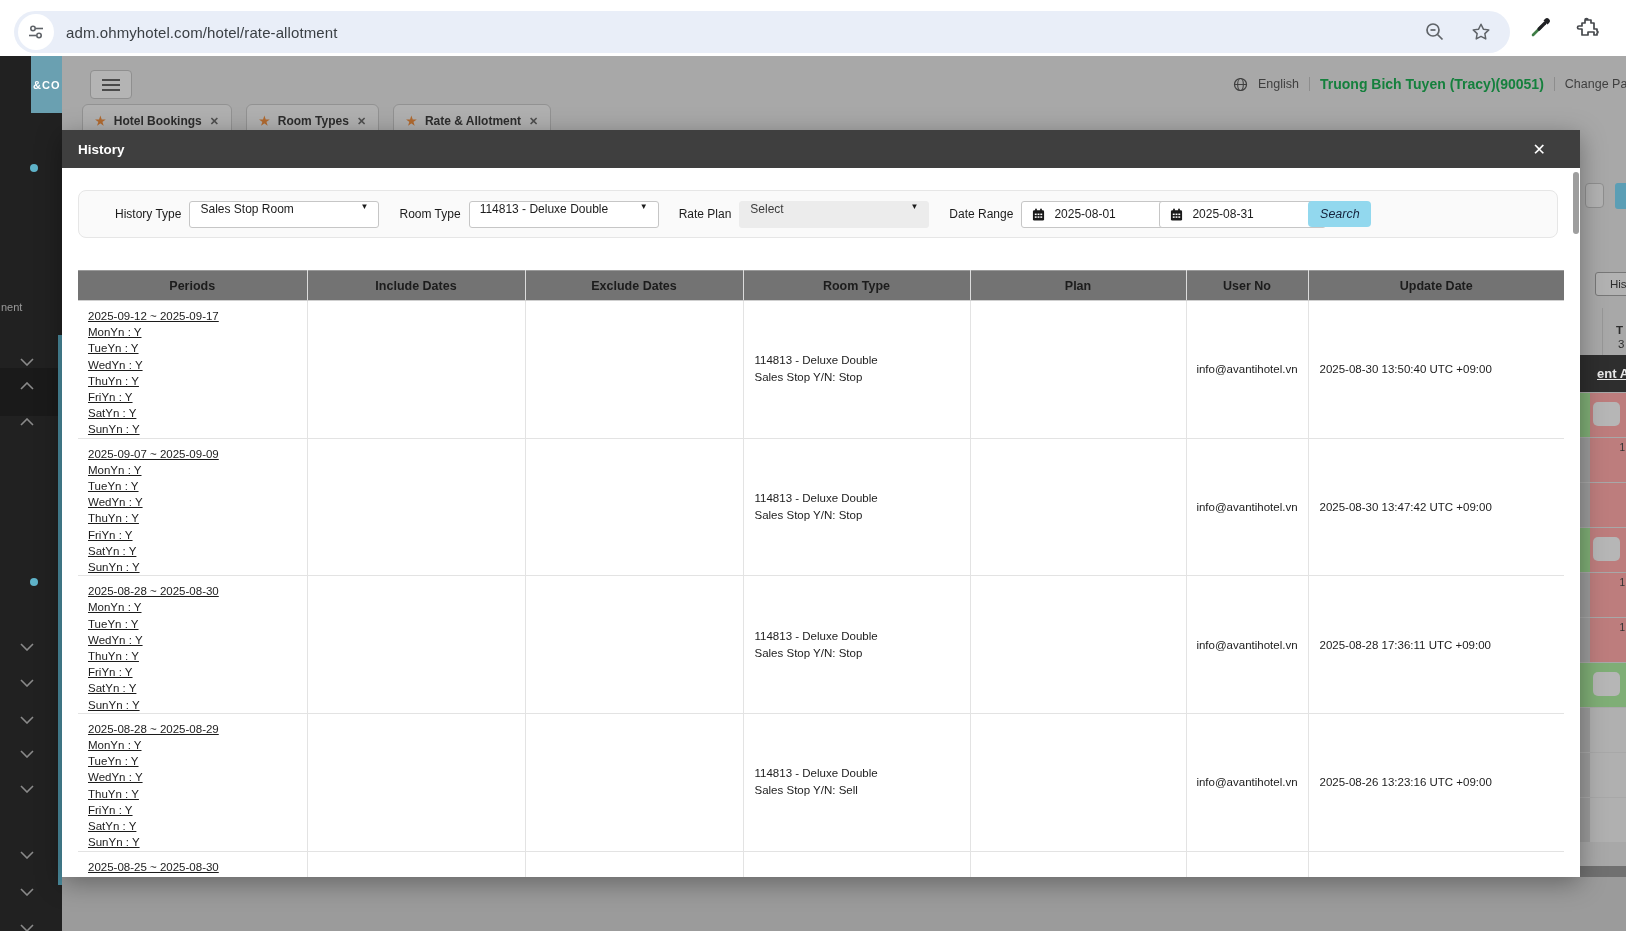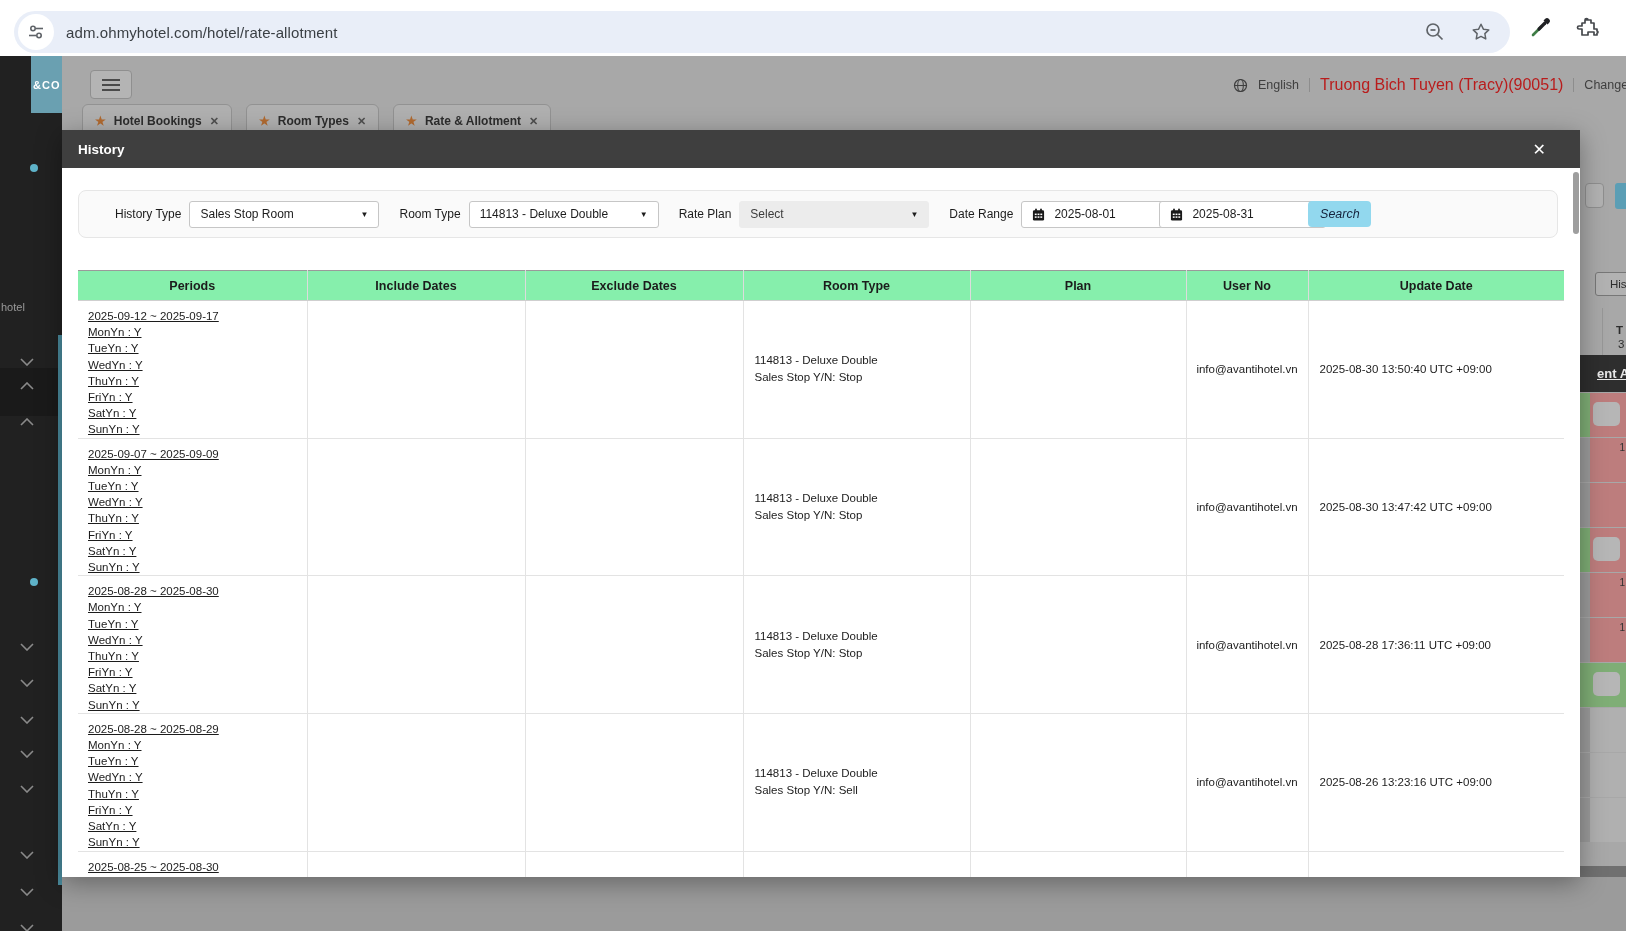--- a/index.html
+++ b/index.html
@@ -18,21 +18,21 @@
   .chrome-ext-icons { position:absolute; top:0; height:56px; left:1528px; display:flex; align-items:center; gap:24px; }
 
   
   .page-dim { position:absolute; left:62px; top:56px; width:1564px; height:875px; background:#a8a8a8; }
   .hamburger { position:absolute; left:90px; top:70px; width:42px; height:29px; background:#b4b4b4;
                border:1px solid #8f8f8f; border-radius:4px; display:flex; flex-direction:column;
                justify-content:center; align-items:center; gap:3px; }
   .hamburger i { display:block; width:18px; height:2px; background:#4a4a4a; }
   .topright { position:absolute; left:1233px; top:76px; display:flex; align-items:center; gap:10px;
               white-space:nowrap; font-size:12.5px; color:#3f3f3f; }
-  .topright .user { font-weight:normal; color:#b91c1c; font-size:16px; }
+  .topright .user { font-weight:bold; color:#15803d; font-size:14px; }
   .topright .vsep { width:1px; height:14px; background:#8d8d8d; }
   .tabs { position:absolute; left:82px; top:104px; display:flex; gap:14px; }
   .tab { height:34px; padding:0 12px; background:#b0b0b0; border:1px solid #929292; border-radius:6px;
          display:flex; align-items:center; gap:8px; font-size:12px; color:#2d2d2d; font-weight:bold; }
   .tab .star { color:#b16a30; font-size:12px; }
   .tab .x { color:#4f4f4f; font-size:11px; }
 
   
   .sliver-btnfrag { position:absolute; left:1585px; top:183px; width:19px; height:25px; background:#b2b2b2;
                     border:1px solid #8f8f8f; border-radius:4px; }
@@ -72,32 +72,32 @@
   .modal-title { color:#ffffff; font-size:13.5px; font-weight:bold; }
   .modal-close { margin-left:auto; margin-right:18px; color:#ffffff; font-size:16px; cursor:default; }
   .modal-scrollthumb { position:absolute; right:1px; top:42px; width:6px; height:62px; background:#9e9e9e; border-radius:3px; }
 
   .filter-card { position:absolute; left:16px; top:60px; width:1480px; height:48px; background:#fafafa;
                  border:1px solid #e6e6e6; border-radius:8px; display:flex; align-items:center;
                  padding-left:36px; gap:20px; }
   .fgroup { display:flex; align-items:center; gap:8px; }
   .flabel { font-size:12px; color:#1c1c1c; white-space:nowrap; }
   .fselect { width:190px; height:27px; background:#fff; border:1px solid #c6c6c6; border-radius:3px;
-             display:flex; align-items:center; padding:0 10px; font-size:12px; color:#1c1c1c; }
+             display:flex; align-items:flex-start; padding:0 10px; font-size:12px; color:#1c1c1c; }
   .fselect .caret { margin-left:auto; font-size:8px; color:#1c1c1c; }
   .fselect.disabled { background:#ececec; border-color:#ececec; color:#3c3c3c; }
   .fdate { width:167px; height:27px; background:#fff; border:1px solid #c6c6c6; border-radius:3px;
            display:flex; align-items:center; gap:9px; padding:0 10px; font-size:12px; color:#1c1c1c; }
   .tilde { font-size:12px; color:#1c1c1c; margin:0 -26px; }
   .search-btn { width:63px; height:26px; background:#92d8ee; border:none; border-radius:4px;
                 font-size:12.5px; color:#15233d; font-family:"Liberation Sans",sans-serif; margin-left:-26px;font-style:italic; }
 
   .history-table { position:absolute; left:16px; top:140px; width:1486px; border-collapse:collapse;
                    table-layout:fixed; border-top:1px solid #9a9a9a; }
-  .history-table th { height:30px; background:#86efac; font-size:12.5px; font-weight:bold; color:#1c1c1c;
+  .history-table th { height:30px; background:#737373; font-size:12.5px; font-weight:bold; color:#1c1c1c;
                       border-bottom:1px solid #cfcfcf; border-right:1px solid #dcdcdc; }
   .history-table th:last-child { border-right:none; }
   .history-table td { height:137px; border-bottom:1px solid #e3e3e3; border-right:1px solid #e3e3e3;
                       font-size:11.5px; color:#1c1c1c; vertical-align:middle; }
   .history-table td:last-child { border-right:none; }
   td.c-periods { vertical-align:top; padding:7px 0 0 10px; line-height:16.2px;text-decoration:underline; }
   td.c-roomtype { padding-left:11px; line-height:17px; }
   td.c-userno { text-align:center; }
   td.c-update { padding-left:11px; }
 </style>
@@ -243,21 +243,21 @@
       <div class="scell">
         <div class="strip" style="background: rgb(156, 156, 156);"></div>
         <div class="main" style="background: rgb(176, 176, 176);"></div>
       </div>
     </div>
   <div class="sliver-scroll"></div>
   <div class="bottom-band"></div>
 
   <div class="sidebar">
     <div class="logo">&amp;CO</div>
-    <div class="frag">hotel</div>
+    <div class="frag">nent</div>
     <div class="darker"></div>
   <div class="chev" style="top: 296px;"><svg width="14" height="8">
           <polyline points="1,1 7,7 13,1" fill="none" stroke="#8a8a8a" stroke-width="1.6"></polyline>
         </svg></div>
       <div class="chev" style="top: 332px; transform: rotate(180deg);"><svg width="14" height="8">
           <polyline points="1,1 7,7 13,1" fill="none" stroke="#8a8a8a" stroke-width="1.6"></polyline>
         </svg></div>
       <div class="chev" style="top: 368px; transform: rotate(180deg);"><svg width="14" height="8">
           <polyline points="1,1 7,7 13,1" fill="none" stroke="#8a8a8a" stroke-width="1.6"></polyline>
         </svg></div>

